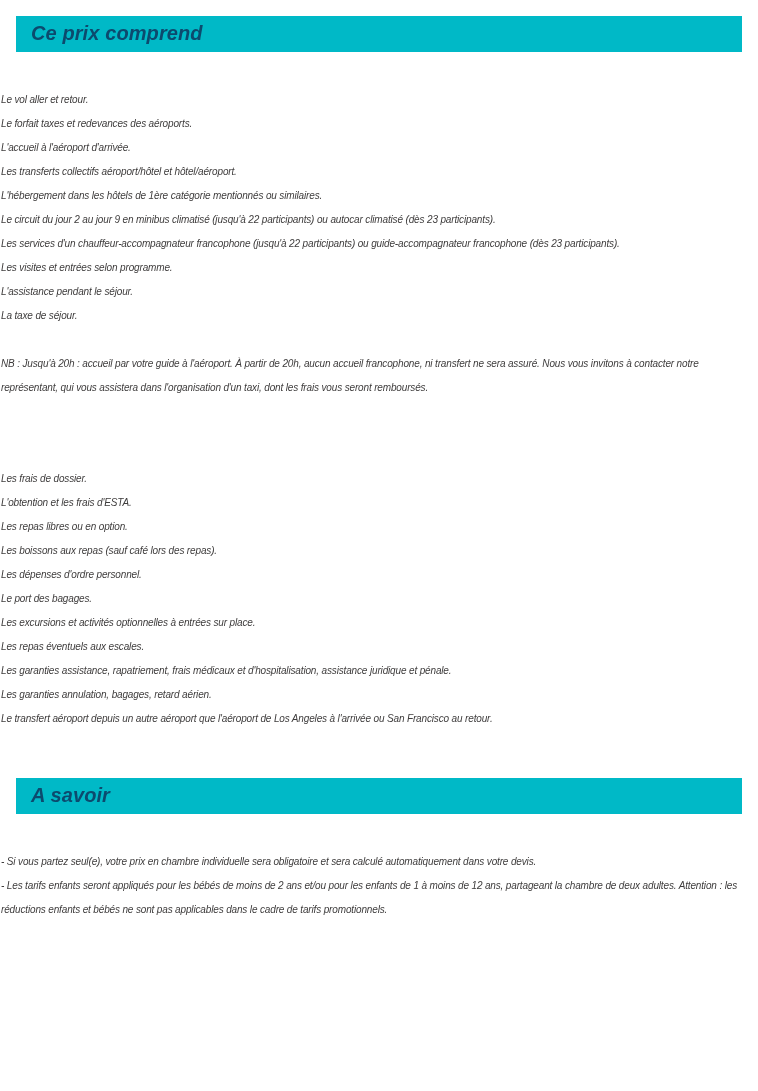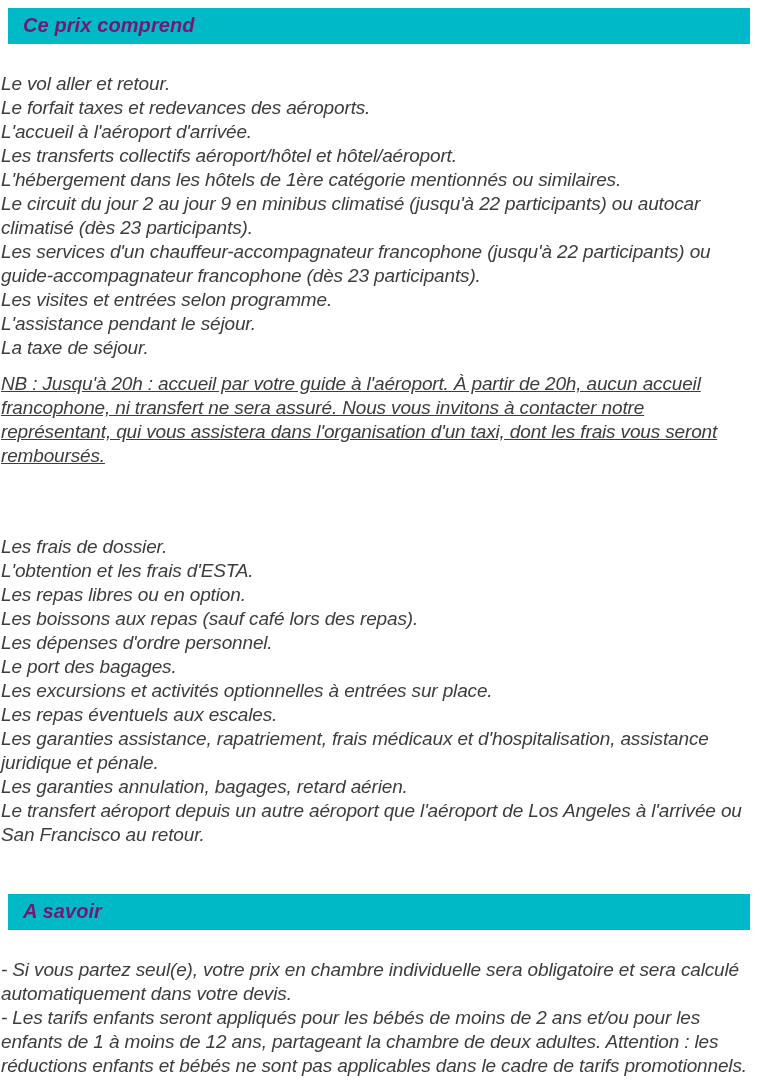--- a/index.html
+++ b/index.html
@@ -8,37 +8,37 @@
   body {
     width: 758px;
     background: #ffffff;
     font-family: "Liberation Sans", sans-serif;
     font-style: italic;
     color: var(--text);
   }
   .page { width: 758px; min-height: 1091px; padding-bottom: 12px; }
   .band {
     background: var(--accent);
-    color: #701a75;
+    color: #0c4a6e;
     font-size: 20px;
     font-weight: bold;
     font-style: italic;
-    margin: 8px;
+    margin: 16px;
     padding: 6px 15px 8px 15px;
     line-height: 22px;
     letter-spacing: 0.1px;
   }
   .content {
     padding: 20px 2px 0 1px;
-    font-size: 19px;
+    font-size: 10px;
     letter-spacing: -0.15px;
     line-height: 24px;
   }
   .content p { margin: 0; }
-  .content p.note { margin-top: 12px; text-decoration: underline; }
+  .content p.note { margin-top: 24px; }
   .section:not(:last-child) { margin-bottom: 47px; }
 </style>
 </head>
 <body>
 
 <div class="page">
 
   <div class="section">
     <h2 class="band">Ce prix comprend</h2>
     <div class="content">

